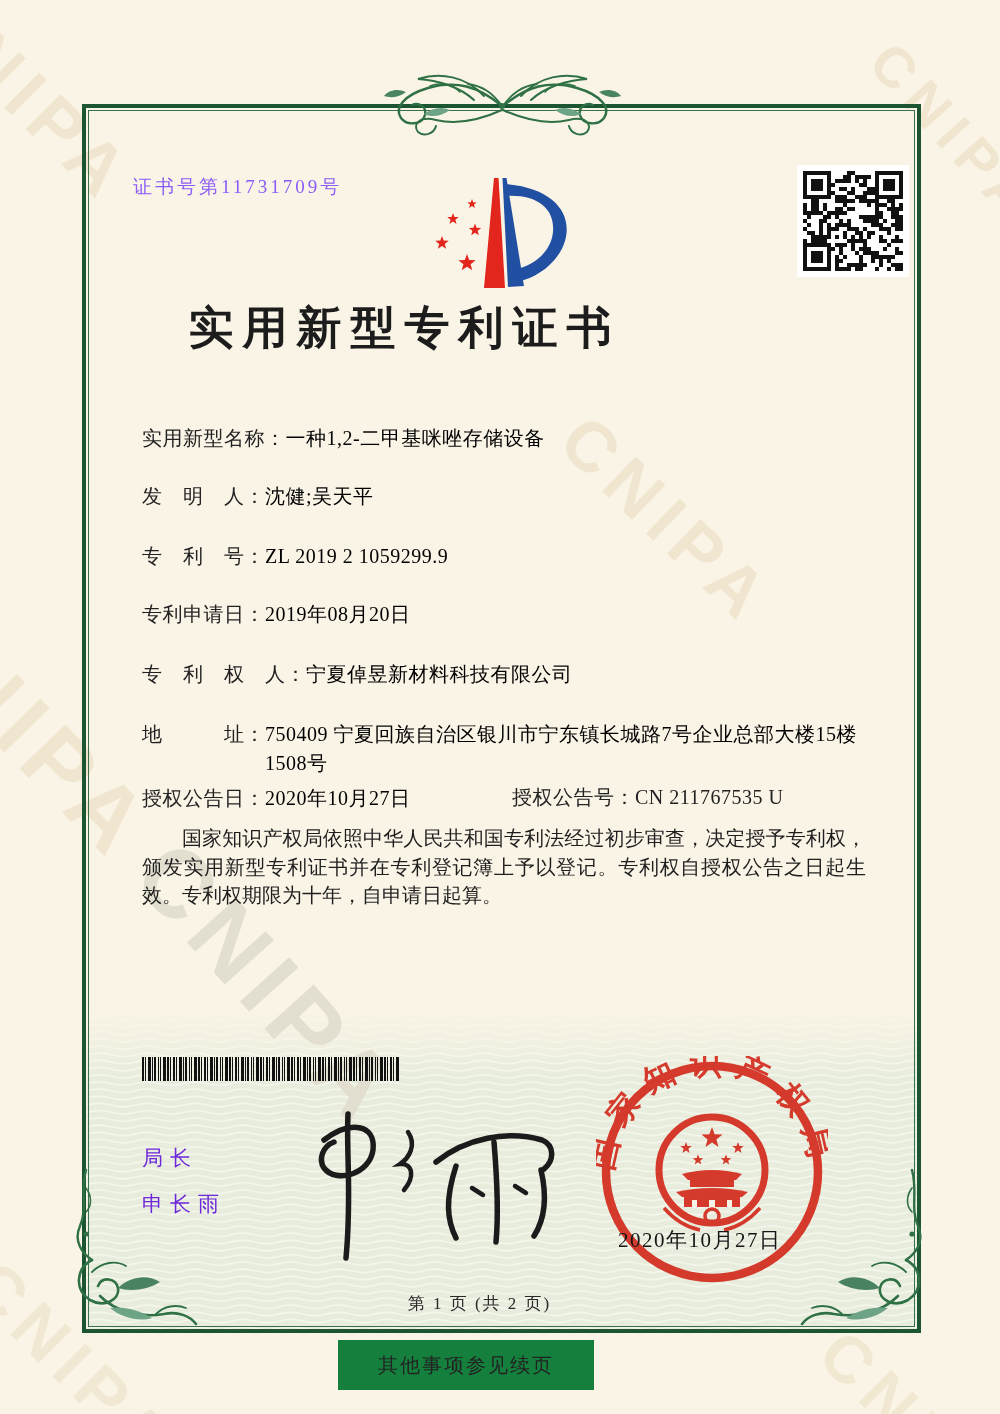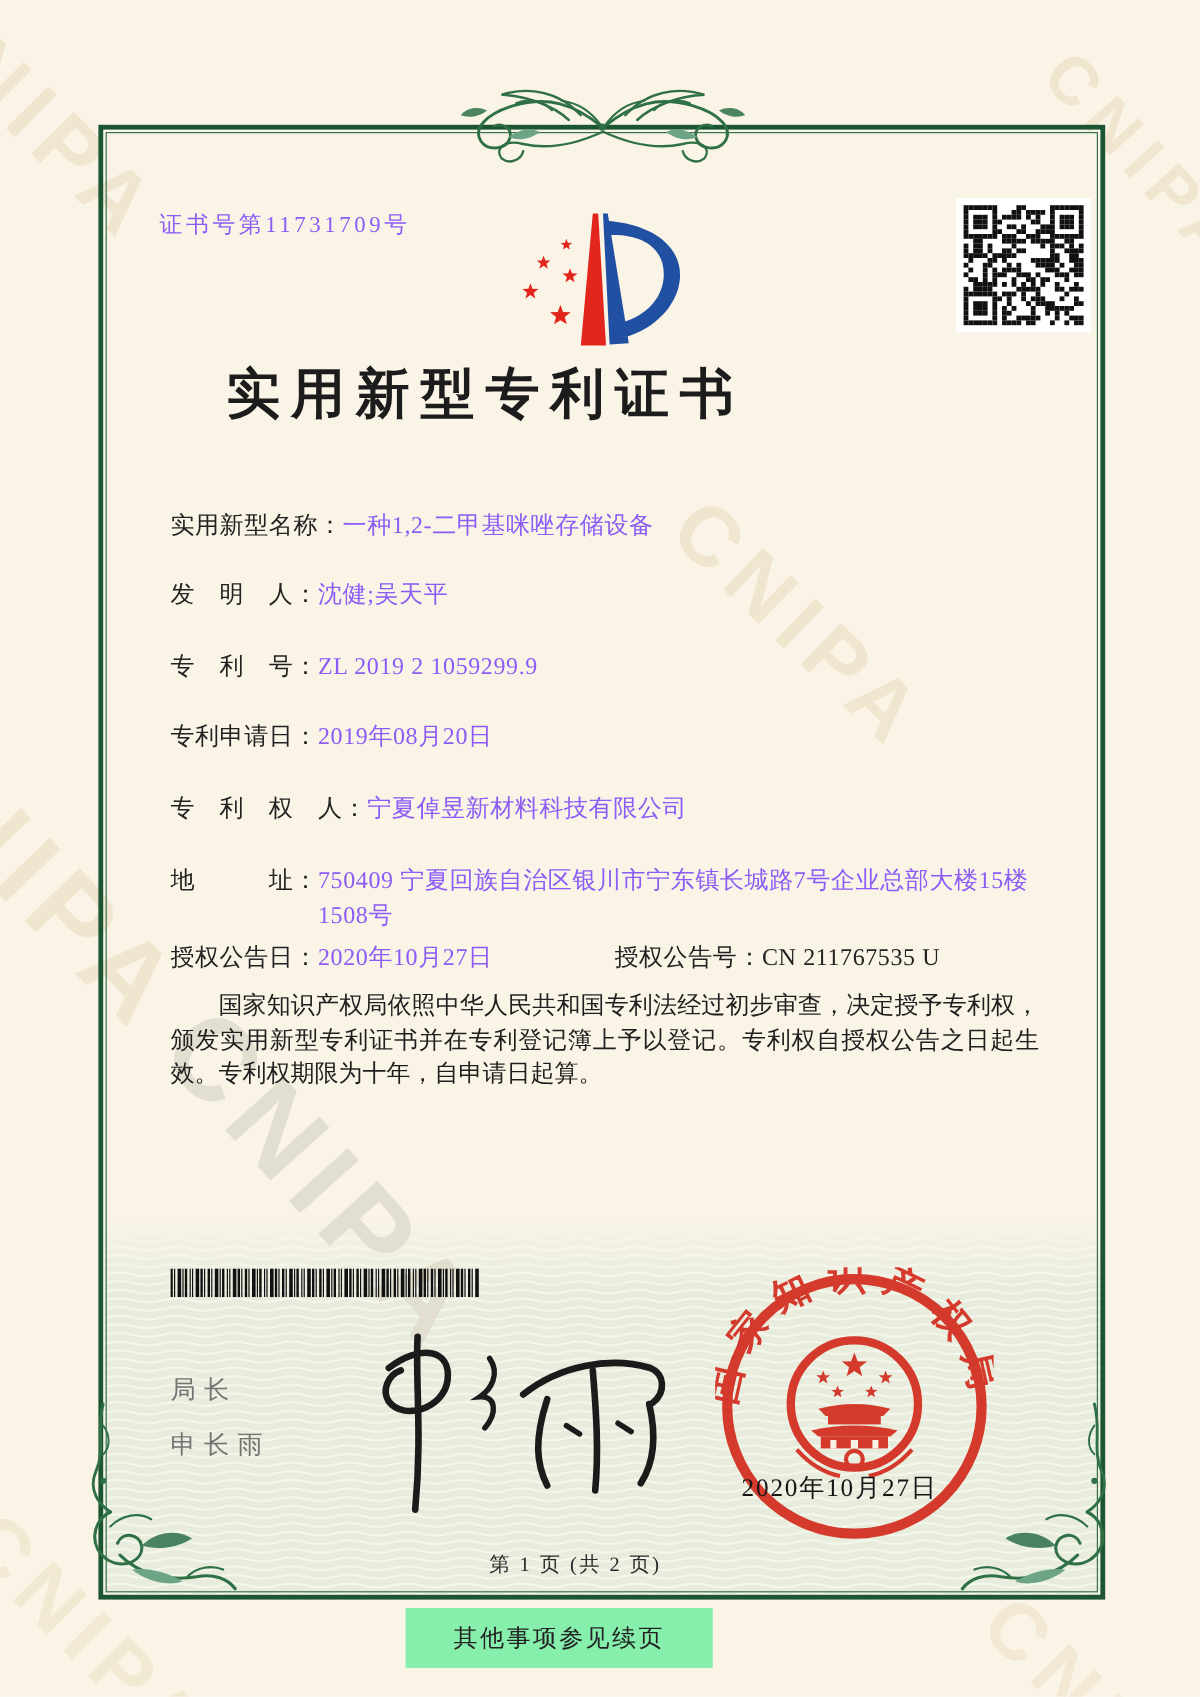--- a/index.html
+++ b/index.html
@@ -27,41 +27,41 @@
   
   .certno{position:absolute;left:133px;top:174px;font-size:19px;letter-spacing:3px;color:#8b5cf6;z-index:4;}
   .logo{position:absolute;left:424px;top:168px;z-index:4;}
   .qr{position:absolute;left:797px;top:165px;width:112px;height:112px;background:#fff;
       padding:0;z-index:4;}
   .title{position:absolute;left:0;top:298px;width:809px;text-align:center;font-size:45px;
          font-weight:bold;letter-spacing:9px;color:#1c1c1c;z-index:4;}
   
   .row{position:absolute;left:142px;font-size:20px;color:#222;z-index:4;letter-spacing:.5px;line-height:29px;}
   .row .lab{color:#222;}
-  .row .val{color:#8b5cf6;}
+  .row .val{color:#000000;}
   .r1{top:424px;} .r2{top:482px;} .r3{top:542px;} .r4{top:600px;}
   .r5{top:660px;} .r6{top:720px;} .r7{top:784px;}
   .addrval{display:inline-block;width:600px;vertical-align:top;}
   .grantno{position:absolute;left:512px;top:784px;font-size:20px;z-index:4;letter-spacing:.5px;}
   
   .bodytext{position:absolute;left:142px;top:824px;width:724px;z-index:4;
             font-size:20px;line-height:28.5px;text-align:justify;color:#1e1e1e;}
   .bodytext p{margin:0;text-indent:2em;}
   
   .barcode{position:absolute;left:142px;top:1057px;z-index:4;}
   .signer{position:absolute;left:142px;z-index:4;font-family:"Liberation Sans",sans-serif;
-          font-size:21px;color:#737373;letter-spacing:7px;}
+          font-size:21px;color:#6d28d9;letter-spacing:7px;}
   .signer.t1{top:1144px;} .signer.t2{top:1190px;text-align:right;}
   .sig{position:absolute;left:296px;top:1108px;z-index:5;}
   .seal{position:absolute;left:596px;top:1056px;z-index:4;opacity:.95;}
   .sealdate{position:absolute;left:618px;top:1226px;width:200px;font-size:21px;color:#151515;
             letter-spacing:1.5px;z-index:5;}
   .pageno{position:absolute;left:82px;top:1292px;width:795px;text-align:center;
           font-size:17px;letter-spacing:2px;z-index:4;color:#2a2a2a;}
-  .notestrip{position:absolute;left:338px;top:1340px;width:256px;height:50px;background:#86efac;
+  .notestrip{position:absolute;left:338px;top:1340px;width:256px;height:50px;background:#15803d;
              z-index:4;display:flex;align-items:center;justify-content:center;}
   .notestrip span{font-size:20px;letter-spacing:2px;color:#222;}
 </style>
 </head>
 <body>
 
 <div class="page">
 
   <svg class="waveband" width="833" height="323" viewBox="0 0 833 323">
     <defs>

